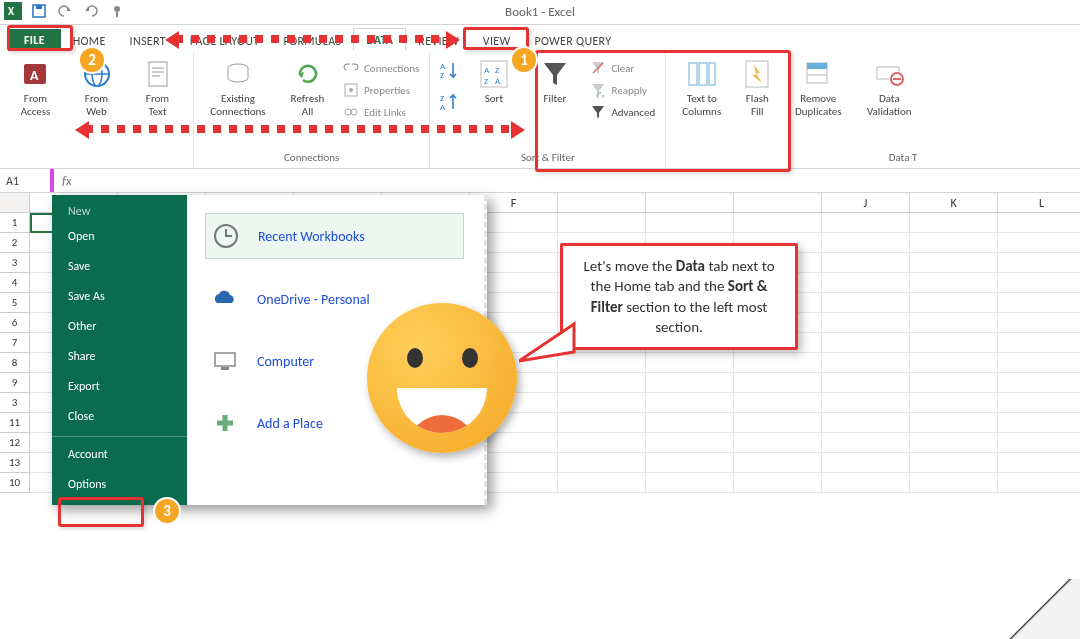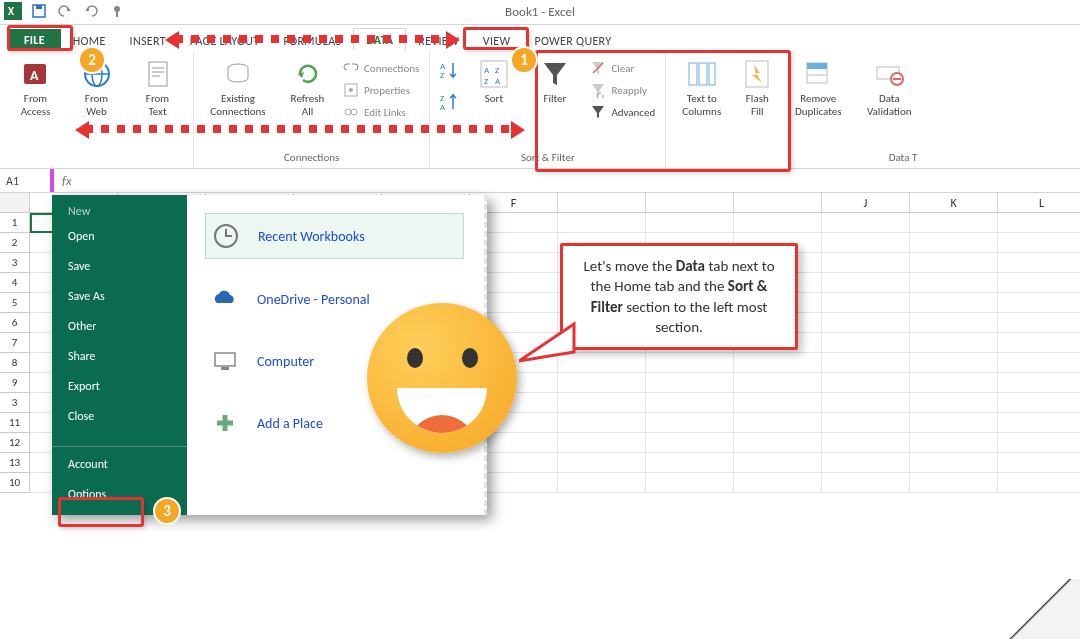--- a/index.html
+++ b/index.html
@@ -40,21 +40,21 @@
   .cellrow { display:flex; height:20px; }
   .cell { width:88px; height:20px; border-right:1px solid #e5e5e5; border-bottom:1px solid #e5e5e5; }
   .cell.sel { outline:2px solid #217346; outline-offset:-2px; }
   
   .annot-box { position:absolute; border:3px solid #e63232; border-radius:3px; z-index:120; box-shadow: 2px 2px 4px rgba(0,0,0,.15); }
   .num-badge { position:absolute; width:28px; height:28px; border-radius:50%; background:#f5a623; border:2px solid #fff; display:flex; align-items:center; justify-content:center; color:#fff; font-weight:700; font-size:15px; z-index:130; }
   
   .backstage { position:absolute; left:52px; top:195px; display:flex; z-index:110; box-shadow:5px 5px 12px rgba(0,0,0,.4); }
   .back-nav { width:135px; background:#0b6b4f; color:#fff; display:flex; flex-direction:column; padding:6px 0;}
   .back-item { font-size:12px; color:#fff; padding:8px 16px; cursor:pointer; }
-  .back-item.sep { border-top:1px solid rgba(255,255,255,.25); margin-top:15px; padding-top:10px;}
+  .back-item.sep { border-top:1px solid rgba(255,255,255,.25); margin-top:5px; padding-top:10px;}
   .back-panel { width:300px; background:#fff; padding:18px 20px 18px 18px; display:flex; flex-direction:column; gap:18px; border-right: 3px dashed #aaa5;}
   .locrow { display:flex; align-items:center; gap:18px; cursor:pointer; font-size:14px; color:#1d4ed8; padding:8px 6px; }
   .locrow.sel { background:#cfe8dc5e; border:1px solid #b9dccb;}
   .locrow .lic { width:28px; height:28px; }
   
   .callout { position:absolute; left:560px; top:243px; width:238px; background:#fff; border:3px solid #e63232; border-radius:2px; padding:10px 12px; font-size:15px; color:#333; line-height:1.35; text-align:center; z-index:125; box-shadow:4px 4px 8px rgba(0,0,0,.25); }
   
   .smiley { position:absolute; left:367px; top:303px; width:150px; height:150px; border-radius:50%; background:radial-gradient(circle at 35% 30%, #ffcf5a, #f5a623); z-index:115; box-shadow:3px 4px 8px rgba(0,0,0,.3); }
   .eye { width:16px; height:20px; background:#333; border-radius:50%; position:absolute; top:45px; }
   .mouth { position:absolute; width:90px; height:45px; background:#fff; border-radius:0 0 60px 60px; left:30px; top:85px; overflow:hidden;}

